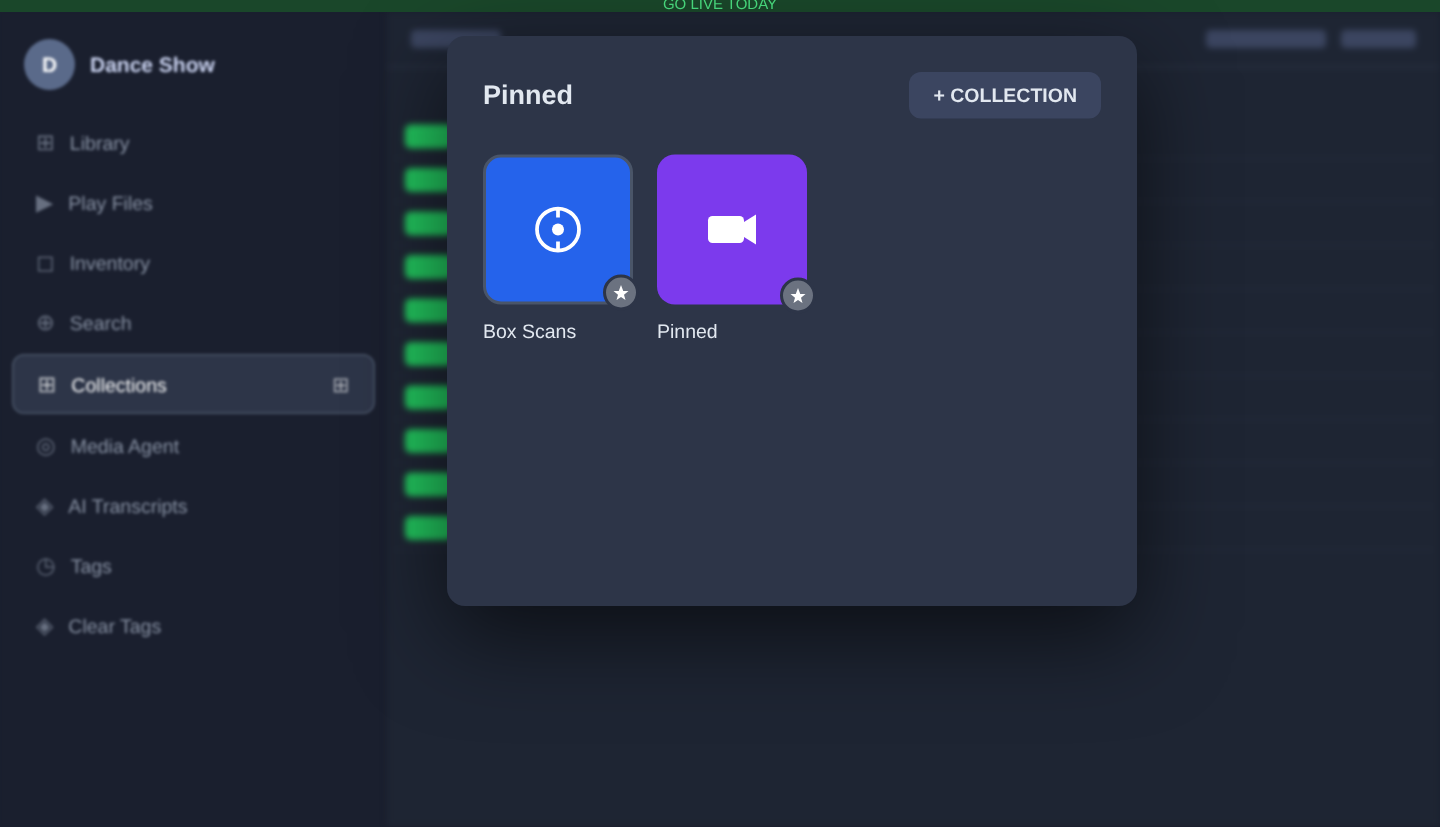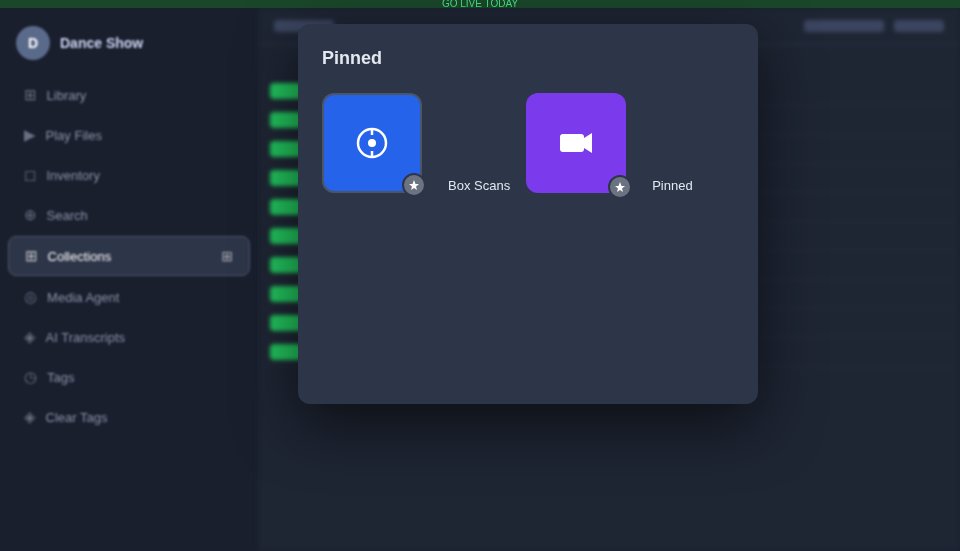--- a/index.html
+++ b/index.html
@@ -190,23 +190,23 @@
     }
 
     .collection-grid {
       display: flex;
       gap: 16px;
       flex-wrap: wrap;
     }
 
     .collection-item {
       display: flex;
-      flex-direction: row;
-      align-items: flex-end;
-      gap: 26px;
+      flex-direction: column;
+      align-items: flex-start;
+      gap: 10px;
       cursor: pointer;
     }
 
     .collection-icon-wrapper {
       width: 100px;
       height: 100px;
       border-radius: 12px;
       position: relative;
       display: flex;
       align-items: center;
@@ -392,20 +392,23 @@
         <div class="bg-bar" style="width:92px;"></div>
         <div class="bg-bar" style="width:60px;"></div>
       </div>
     </div>
   </div>
 
   <div class="overlay">
     <div class="popup">
       <div class="popup-header">
         <span class="popup-title">Pinned</span>
+        <button class="add-collection-btn">
+          <span>+ COLLECTION</span>
+        </button>
       </div>
 
       <div class="collection-grid">
 
         <div class="collection-item">
           <div class="collection-icon-wrapper blue selected">
 
             <svg width="44" height="44" viewBox="0 0 44 44" fill="none" xmlns="http://www.w3.org/2000/svg">
               <circle cx="22" cy="22" r="14" stroke="white" stroke-width="2.5" fill="none"></circle>
               <circle cx="22" cy="22" r="4" fill="white"></circle>

